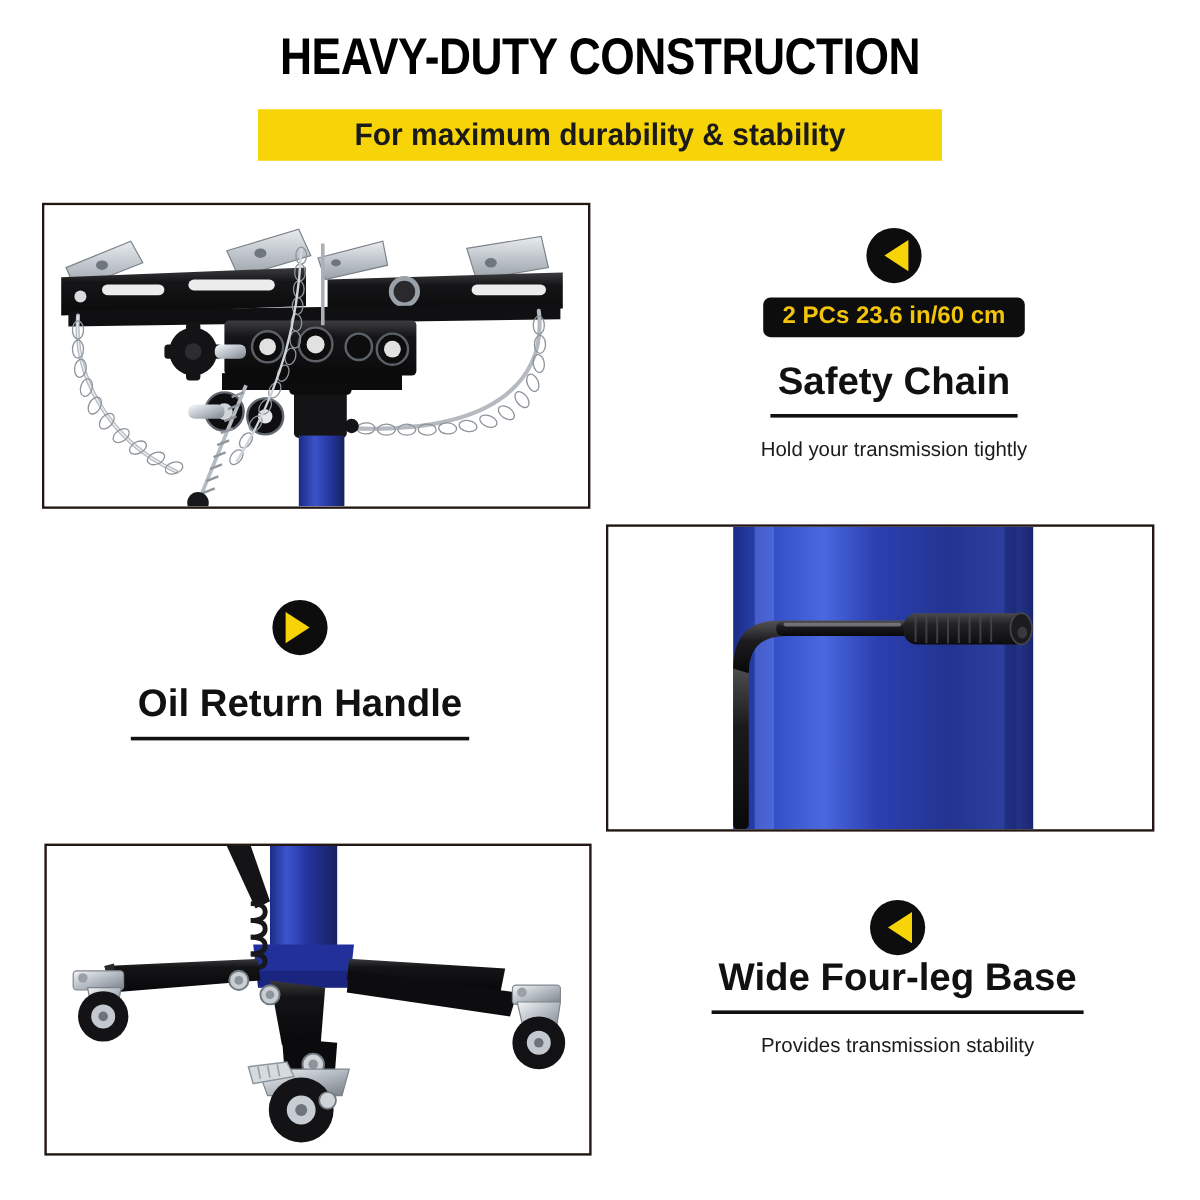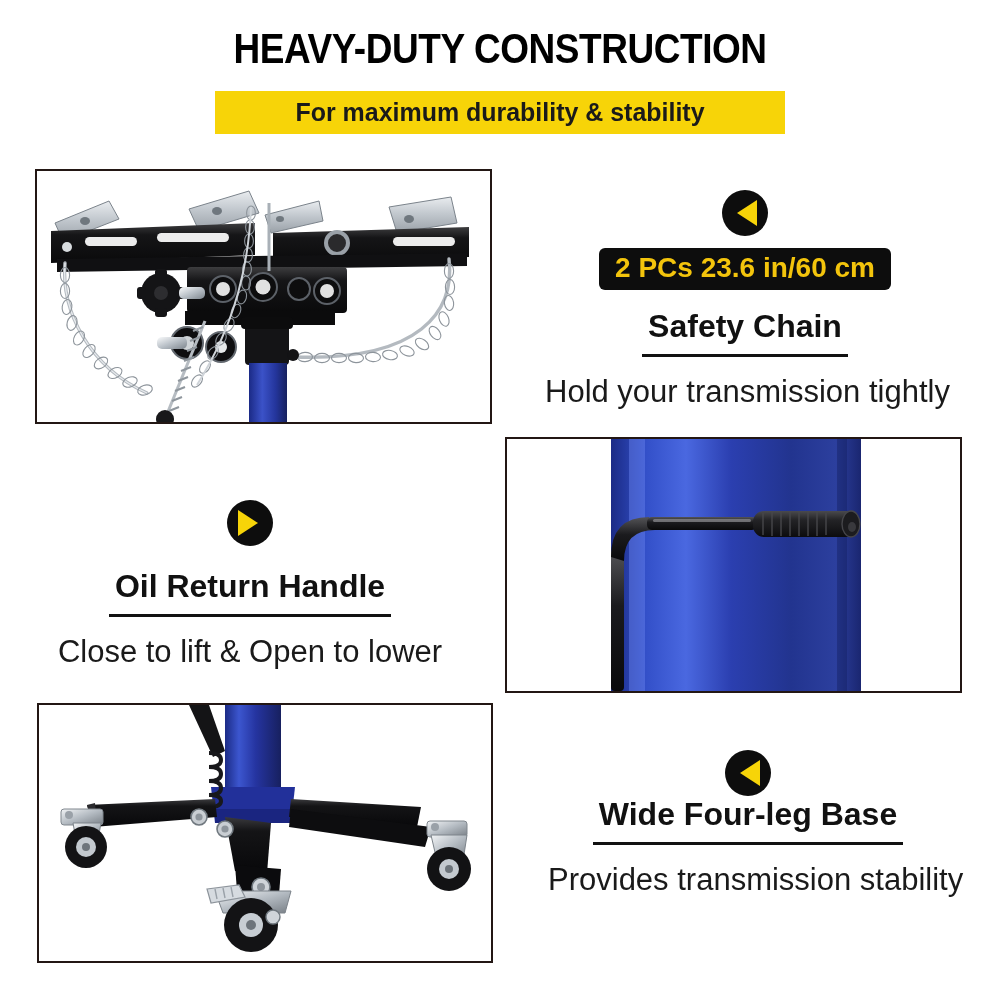--- a/index.html
+++ b/index.html
@@ -91,37 +91,37 @@
   }
   .marker.right::after {
     transform: translate(-60%, -50%);
     border-left: 20px solid #f7d408;
   }
   .badge {
     display: inline-block;
     background: #0d0d0d;
     color: #f3c40c;
     font-weight: bold;
-    font-size: 28px;
+    font-size: 20px;
     padding: 4px 16px 6px 16px;
     border-radius: 6px;
     margin-top: 12px;
     white-space: nowrap;
   }
   .callout-title {
     font-weight: bold;
     font-size: 32px;
     color: #111111;
     display: inline-block;
     border-bottom: 3px solid #111111;
     padding: 0 6px 9px 6px;
     white-space: nowrap;
   }
   .callout-desc {
-    font-size: 31px;
+    font-size: 17px;
     color: #1a1a1a;
     margin-top: 17px;
     white-space: nowrap;
   }
   #callout-safety-chain { left: 545px; top: 190px; width: 400px; }
   #callout-safety-chain .callout-title { margin-top: 18px; }
   #callout-oil-handle   { left: 50px;  top: 500px; width: 400px; }
   #callout-oil-handle .callout-title { margin-top: 22px; }
   #callout-base         { left: 548px; top: 750px; width: 400px; }
   #callout-base .callout-title { }
@@ -449,20 +449,19 @@
 <div class="callout" id="callout-safety-chain">
   <div class="marker left"></div>
   <div class="badge">2 PCs 23.6 in/60 cm</div>
   <div><span class="callout-title">Safety Chain</span></div>
   <div class="callout-desc">Hold your transmission tightly</div>
 </div>
 
 <div class="callout" id="callout-oil-handle">
   <div class="marker right"></div>
   <div><span class="callout-title">Oil Return Handle</span></div>
-  <div class="callout-desc">Close to lift &amp; Open to lower</div>
 </div>
 
 <div class="callout" id="callout-base">
   <div class="marker left"></div>
   <div><span class="callout-title">Wide Four-leg Base</span></div>
   <div class="callout-desc">Provides transmission stability</div>
 </div>
 
 </body></html>

